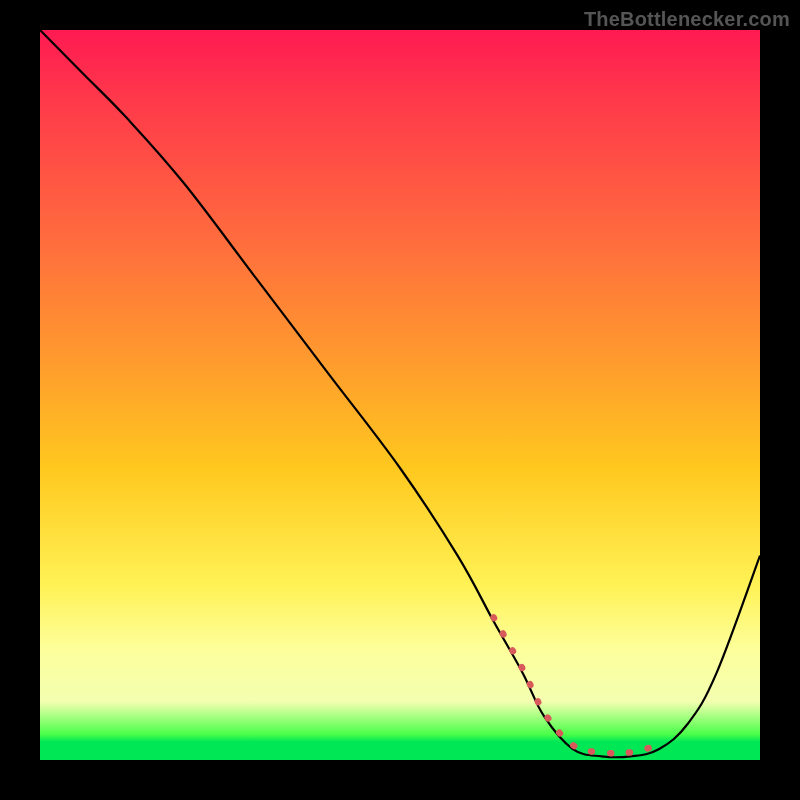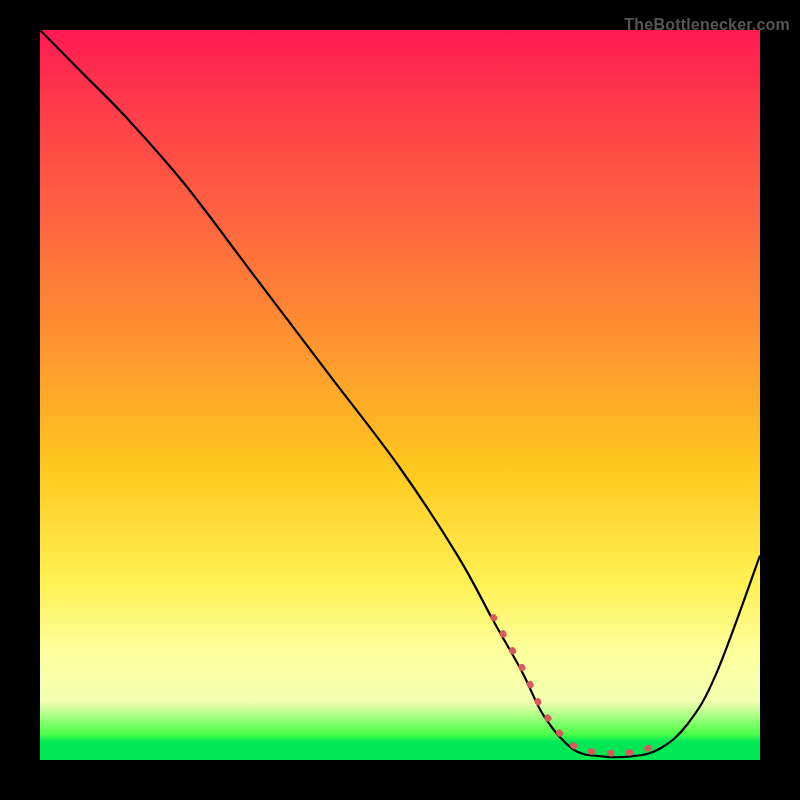--- a/index.html
+++ b/index.html
@@ -12,24 +12,24 @@
     overflow: hidden;
   }
   .wrap {
     position: relative;
     width: 800px;
     height: 800px;
     background: #000;
   }
   .attribution {
     position: absolute;
-    top: 16px;
+    top: 8px;
     right: 10px;
     color: #555;
-    font-size: 16px;
+    font-size: 20px;
     font-weight: bold;
     letter-spacing: 0.2px;
     z-index: 5;
     margin-left: 44px;
   }
   .plot {
     position: absolute;
     left: 40px;
     top: 30px;
     width: 720px;

